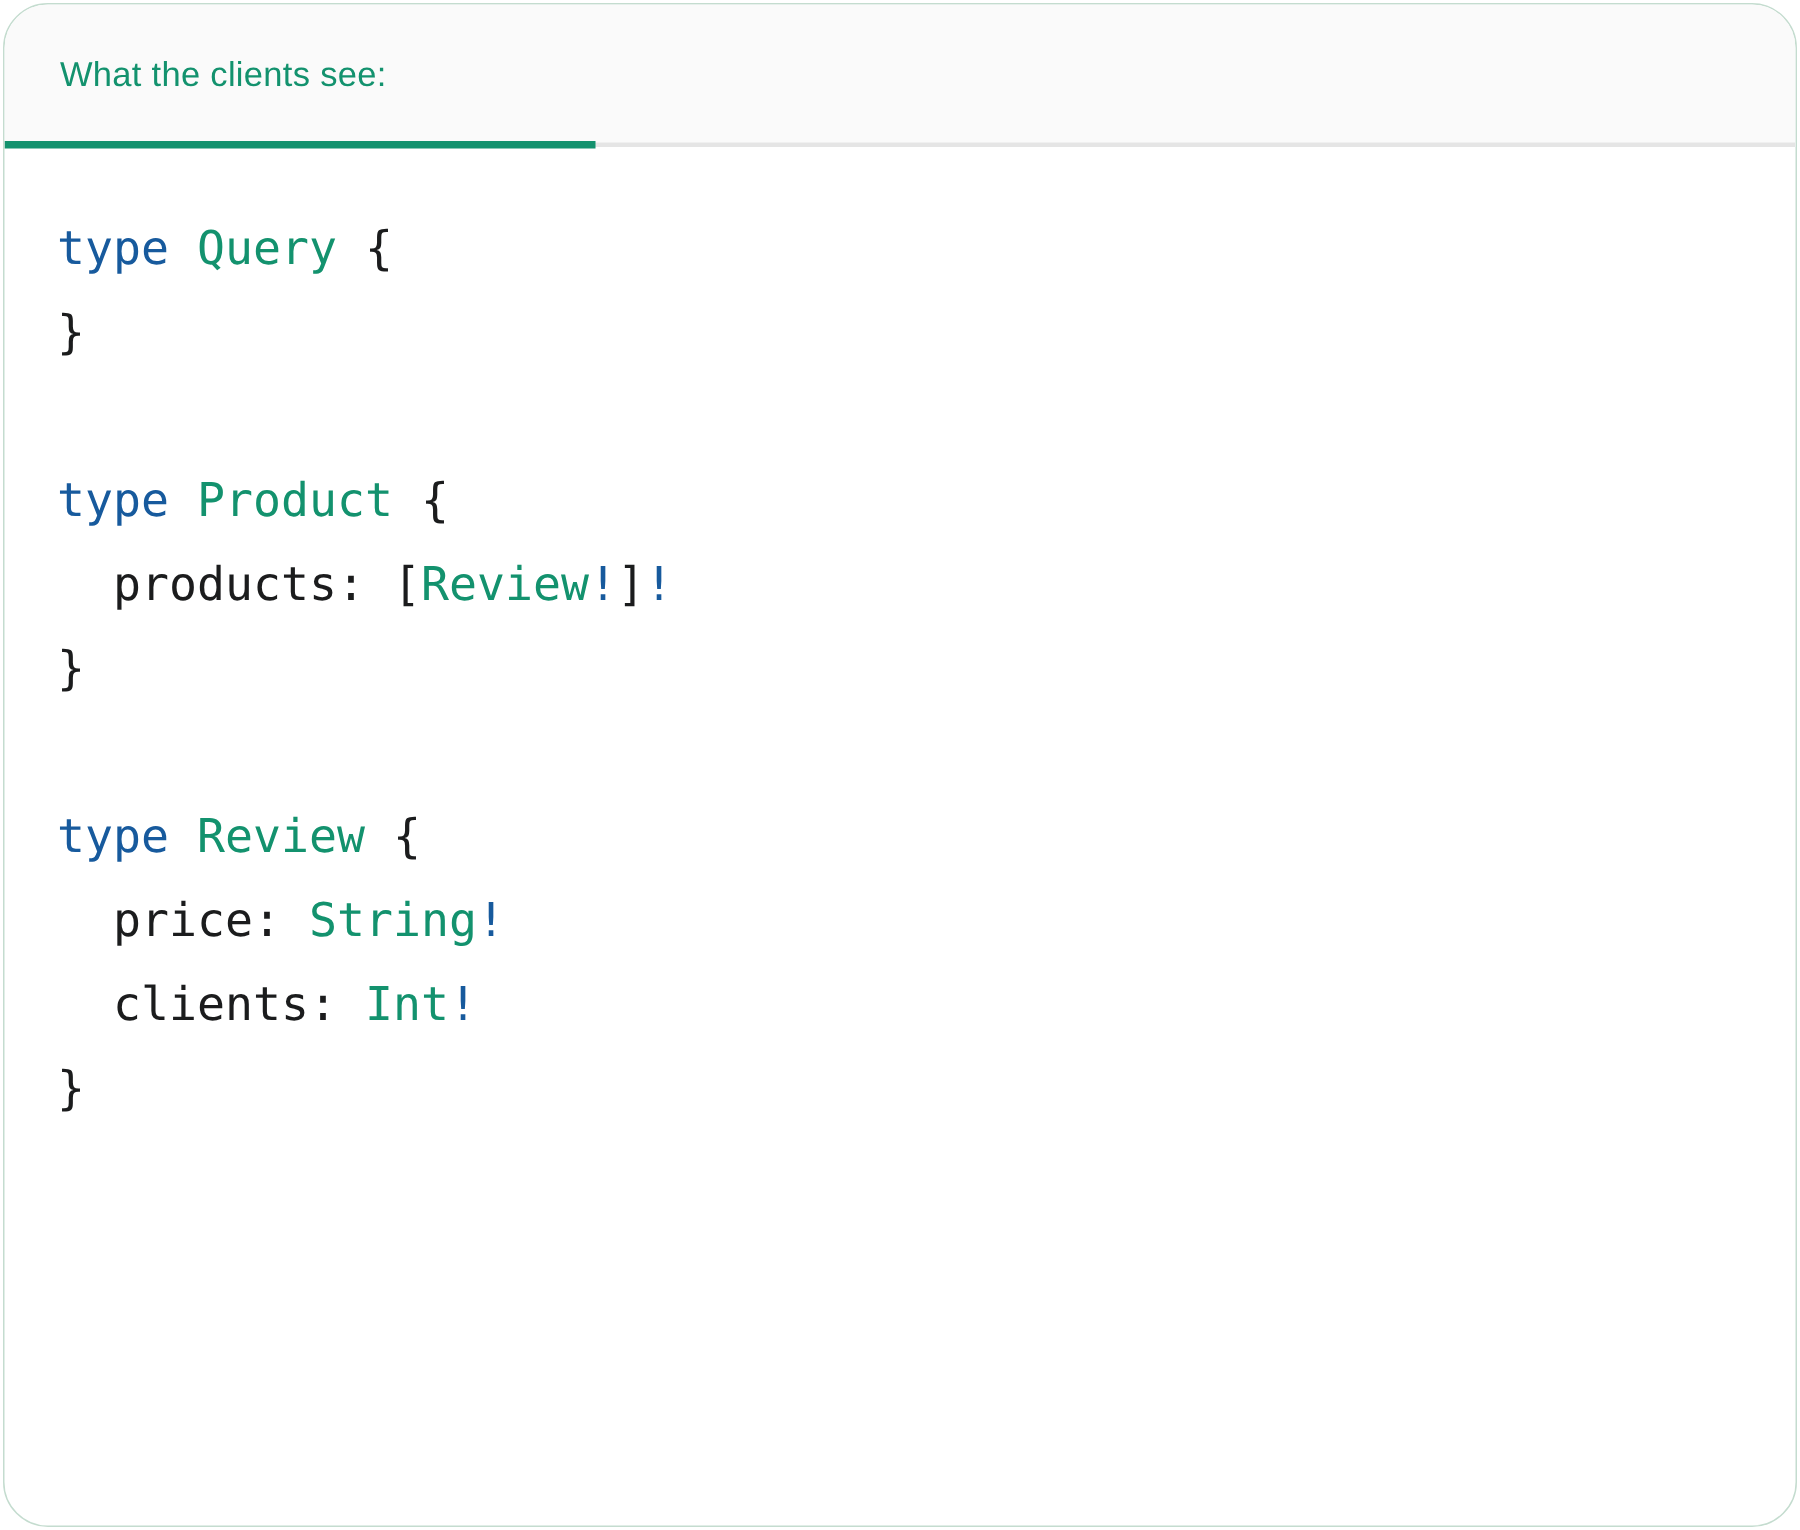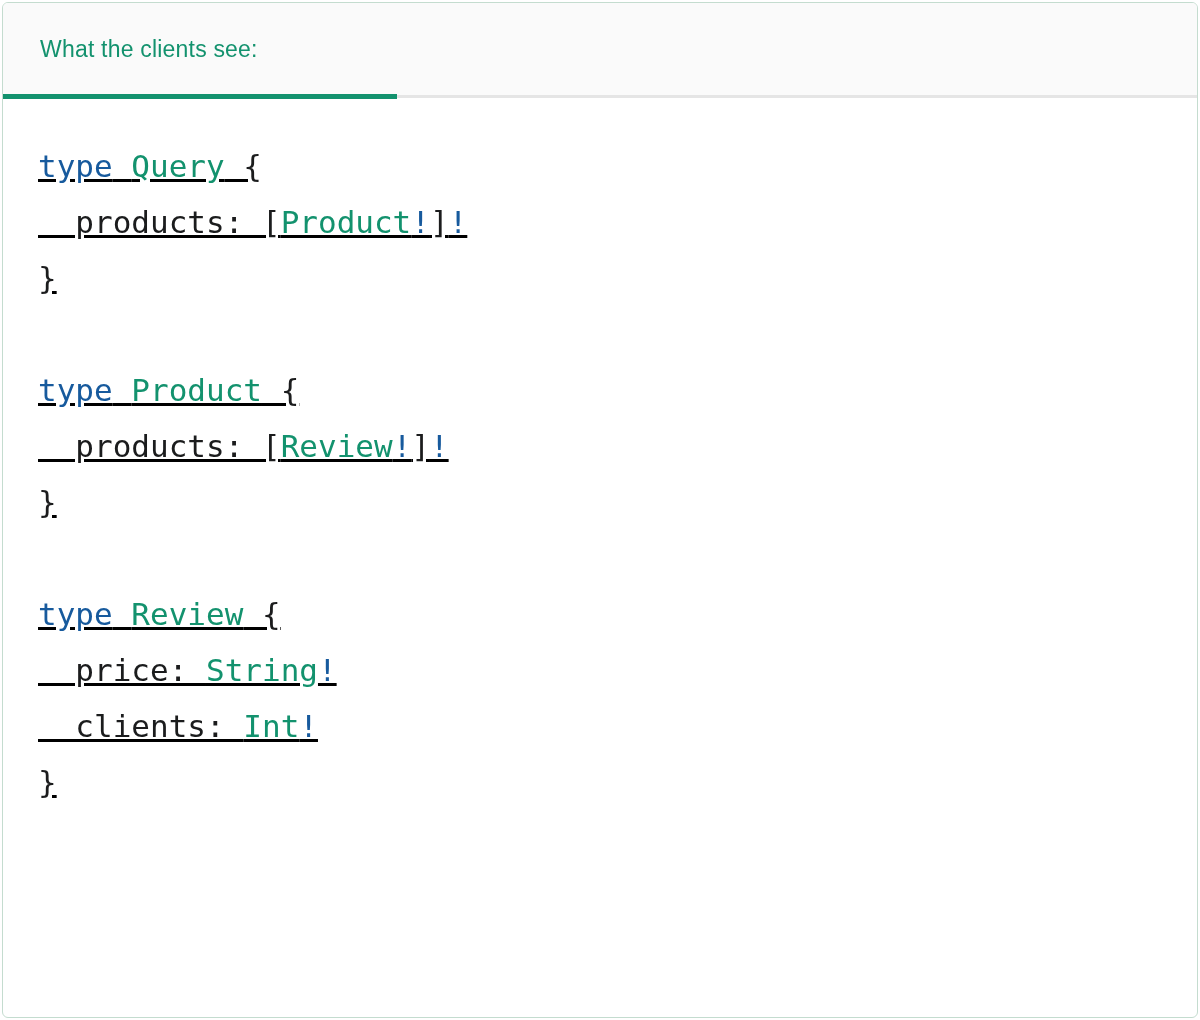--- a/index.html
+++ b/index.html
@@ -11,24 +11,23 @@
     overflow: hidden;
   }
   .card {
     position: absolute;
     left: 2px;
     top: 2px;
     right: 2px;
     bottom: 2px;
     background: var(--card_bg, #ffffff);
     border: 1px solid var(--card_border, #c4dccf);
-    border-radius: 6px;
+    border-radius: 30px;
     overflow: hidden;
     font-family: "Liberation Sans", sans-serif;
-    text-decoration: underline;
   }
   .tabbar {
     position: relative;
     height: 92px;
     background: var(--header_bg, #fafafa);
     border-bottom: 3px solid var(--divider_gray, #e5e5e5);
   }
   .tab {
     position: absolute;
     left: 0;
@@ -79,21 +78,20 @@
     <div class="tab">
       <span class="tab-label">What the clients see:</span>
     </div>
     <div class="tab-indicator"></div>
   </div>
 
   <div class="code">
 
     <div class="line"><span class="tok c-kw">type</span><span class="tok c-pl"> </span><span class="tok c-ty">Query</span><span class="tok c-pl"> {</span></div>
 
-    <div class="line"><span class="tok c-pl">  products: [</span><span class="tok c-ty">Product</span><span class="tok c-kw">!</span><span class="tok c-pl">]</span><span class="tok c-kw">!</span></div>
 
     <div class="line"><span class="tok c-pl">}</span></div>
 
     <div class="line"></div>
 
     <div class="line"><span class="tok c-kw">type</span><span class="tok c-pl"> </span><span class="tok c-ty">Product</span><span class="tok c-pl"> {</span></div>
 
 
 
 

